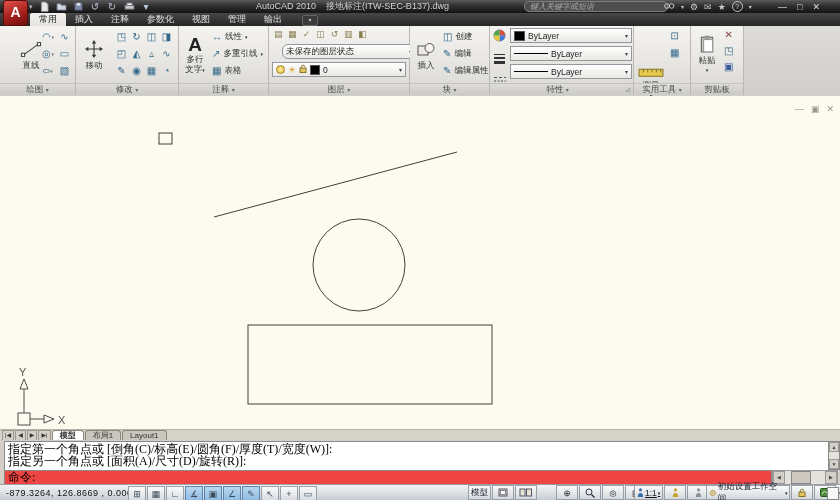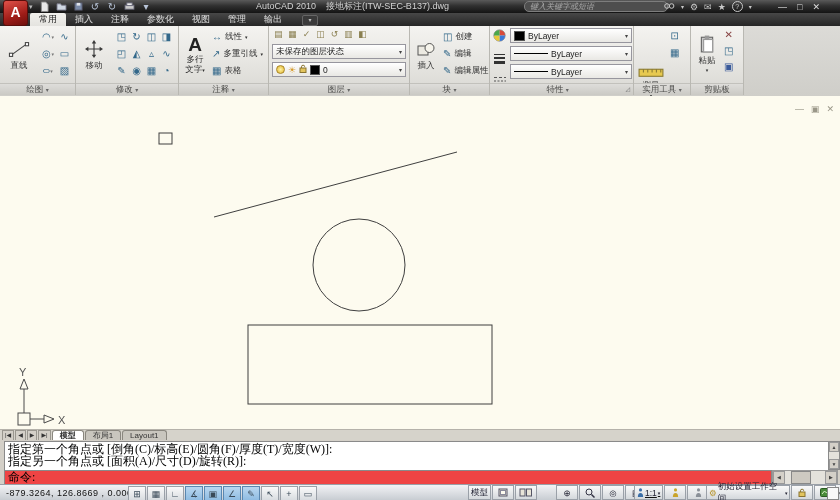--- a/index.html
+++ b/index.html
@@ -138,21 +138,21 @@
     <span class="rtab">视图</span>
     <span class="rtab">管理</span>
     <span class="rtab">输出</span>
   </div>
   <span class="rtab-extra abs">▾</span>
 </div>
 
 <div id="ribbon" class="abs">
 
   <div class="panel" style="left:0;width:75px;">
-    <div class="bigbtn" style="left:2px;top:1px;width:34px;height:56px;">
+    <div class="bigbtn" style="left:14px;top:1px;width:34px;height:56px;">
       <span><svg width="22" height="17" viewBox="0 0 20 16">
             <path d="M3 13L17 3" stroke="#444" fill="none"></path>
             <rect x="1" y="11.5" width="3" height="3" fill="#fff" stroke="#444"></rect>
             <rect x="16" y="1.5" width="3" height="3" fill="#fff" stroke="#444"></rect>
           </svg></span>
       <span>直线</span>
     </div>
     <div class="gridbox" style="left:39px;top:2px;grid-template-columns:18px 15px;grid-auto-rows:17px;">
       <span class="gi">
           <span>◠</span>
@@ -226,21 +226,21 @@
   <div class="panel" style="left:269px;width:140px;">
     <div class="abs" style="left:3px;top:1px;display:flex;gap:1px;">
       <span class="smicon">▤</span>
       <span class="smicon">▦</span>
       <span class="smicon">✓</span>
       <span class="smicon">◫</span>
       <span class="smicon">↺</span>
       <span class="smicon">▥</span>
       <span class="smicon">◧</span>
     </div>
-    <div class="combo abs" style="left:3px;top:18px;width:126px;">
+    <div class="combo abs" style="left:13px;top:18px;width:126px;border-radius:6px;">
       <span>未保存的图层状态</span>
         <span class="crt">▾</span>
     </div>
     <div class="combo abs" style="left:3px;top:36px;width:126px;">
       <span style="display:inline-block;width:7px;height:7px;border-radius:50%;background:radial-gradient(#fef3a8,#e2b428);border:1px solid #a8862a;"></span>
       <span style="color:#d79c2e;font-size:9px;">☀</span>
       <span><svg width="8" height="9" viewBox="0 0 8 9">
             <rect x="1" y="4" width="6" height="4.5" fill="#e2c45e" stroke="#8a7430"></rect>
             <path d="M2.5 4V2.8a1.6 1.6 0 013.2 0" fill="none" stroke="#8a7430"></path>
           </svg></span>

